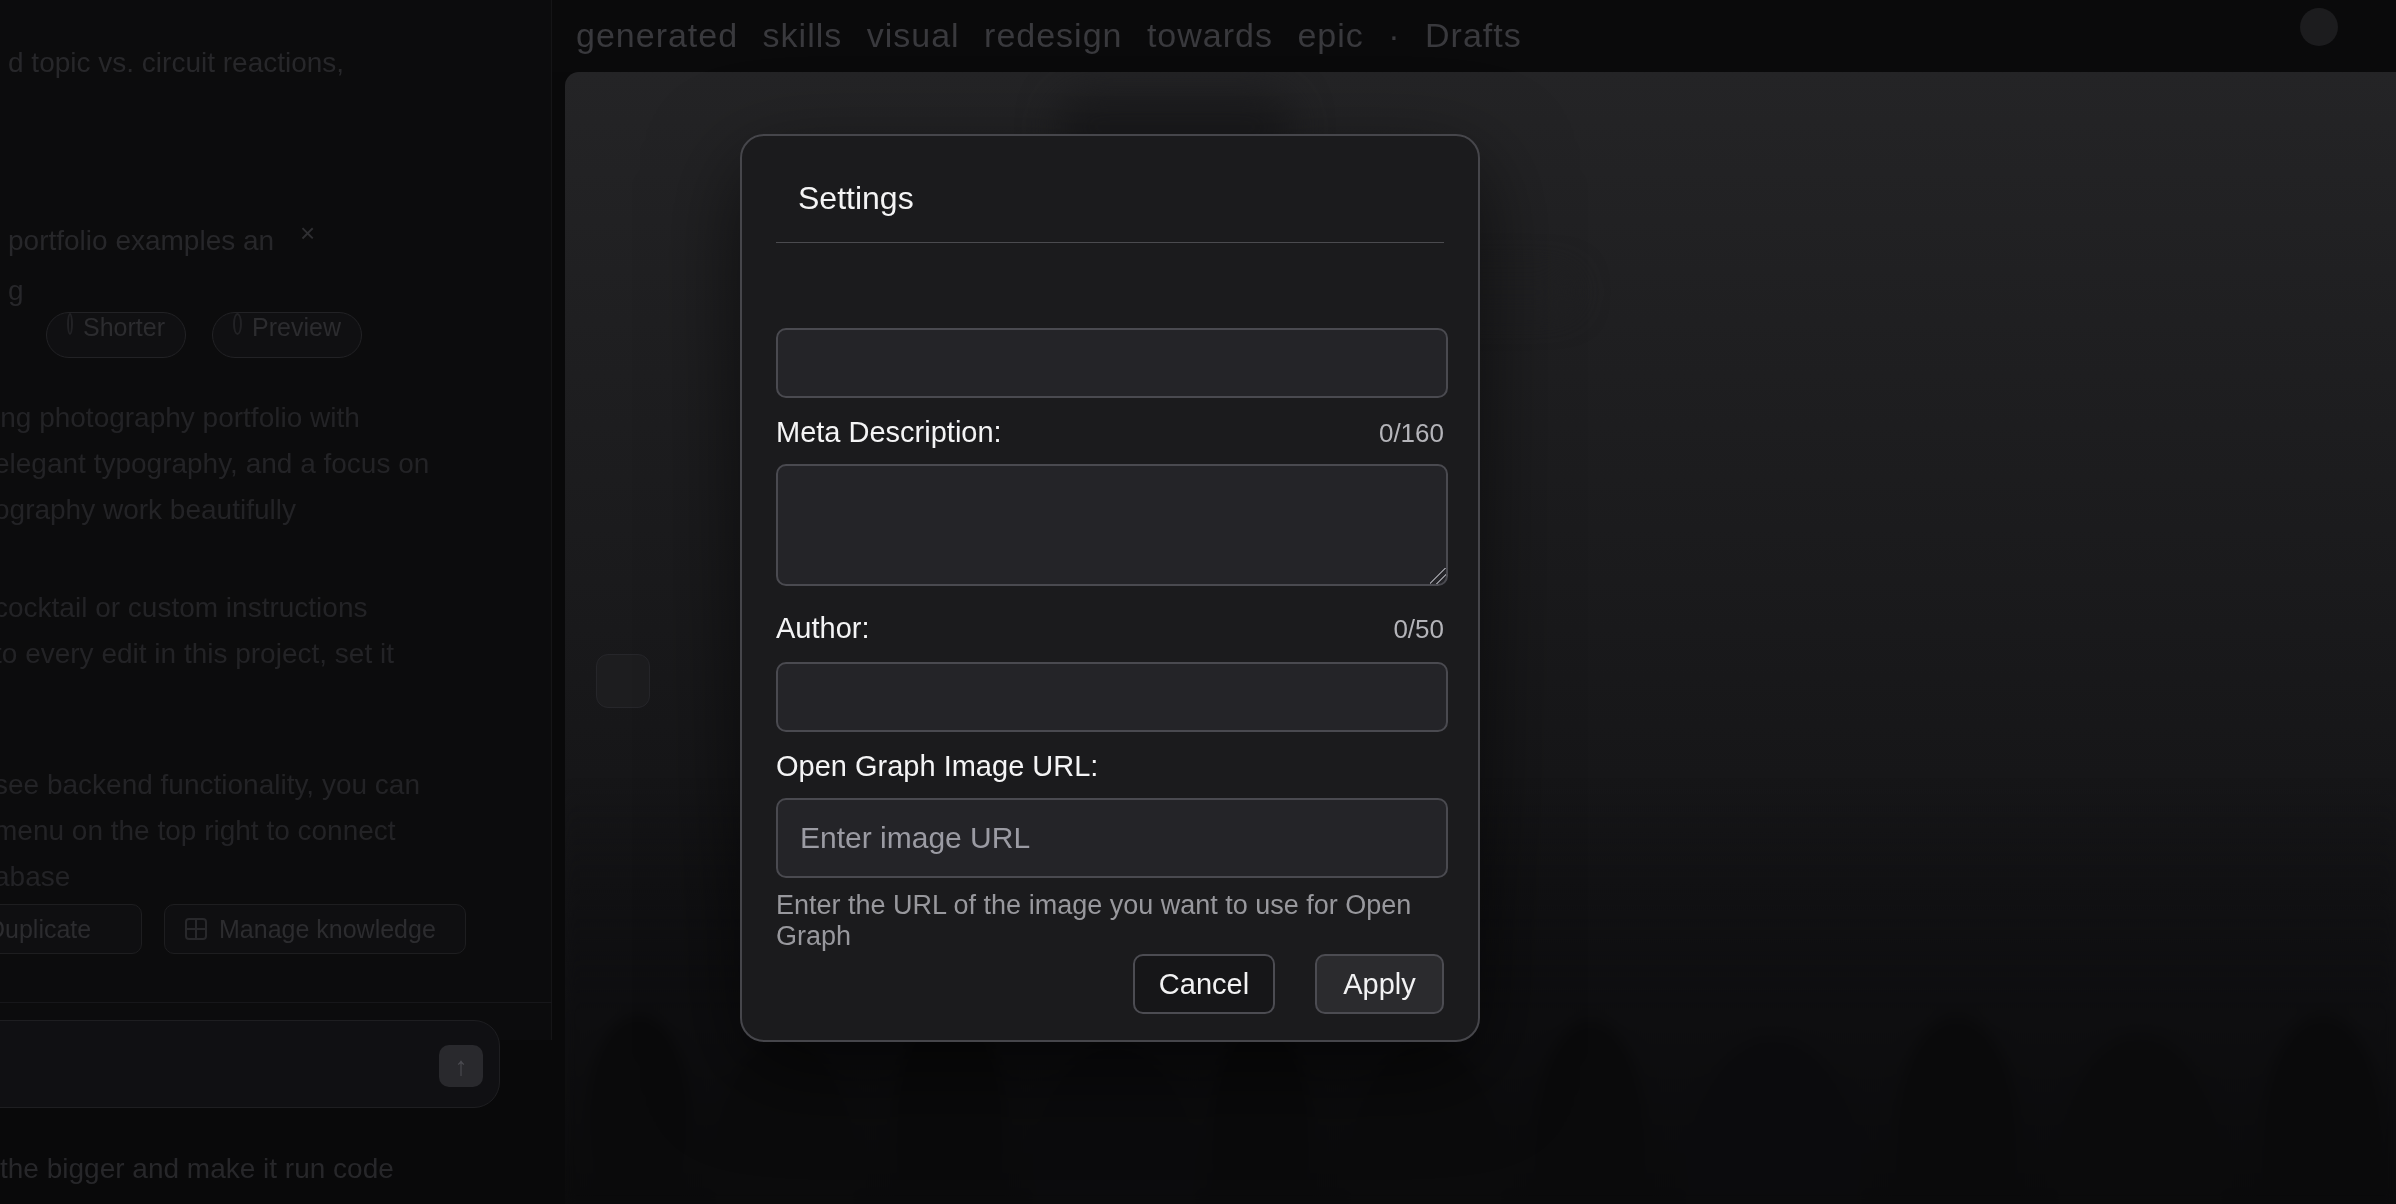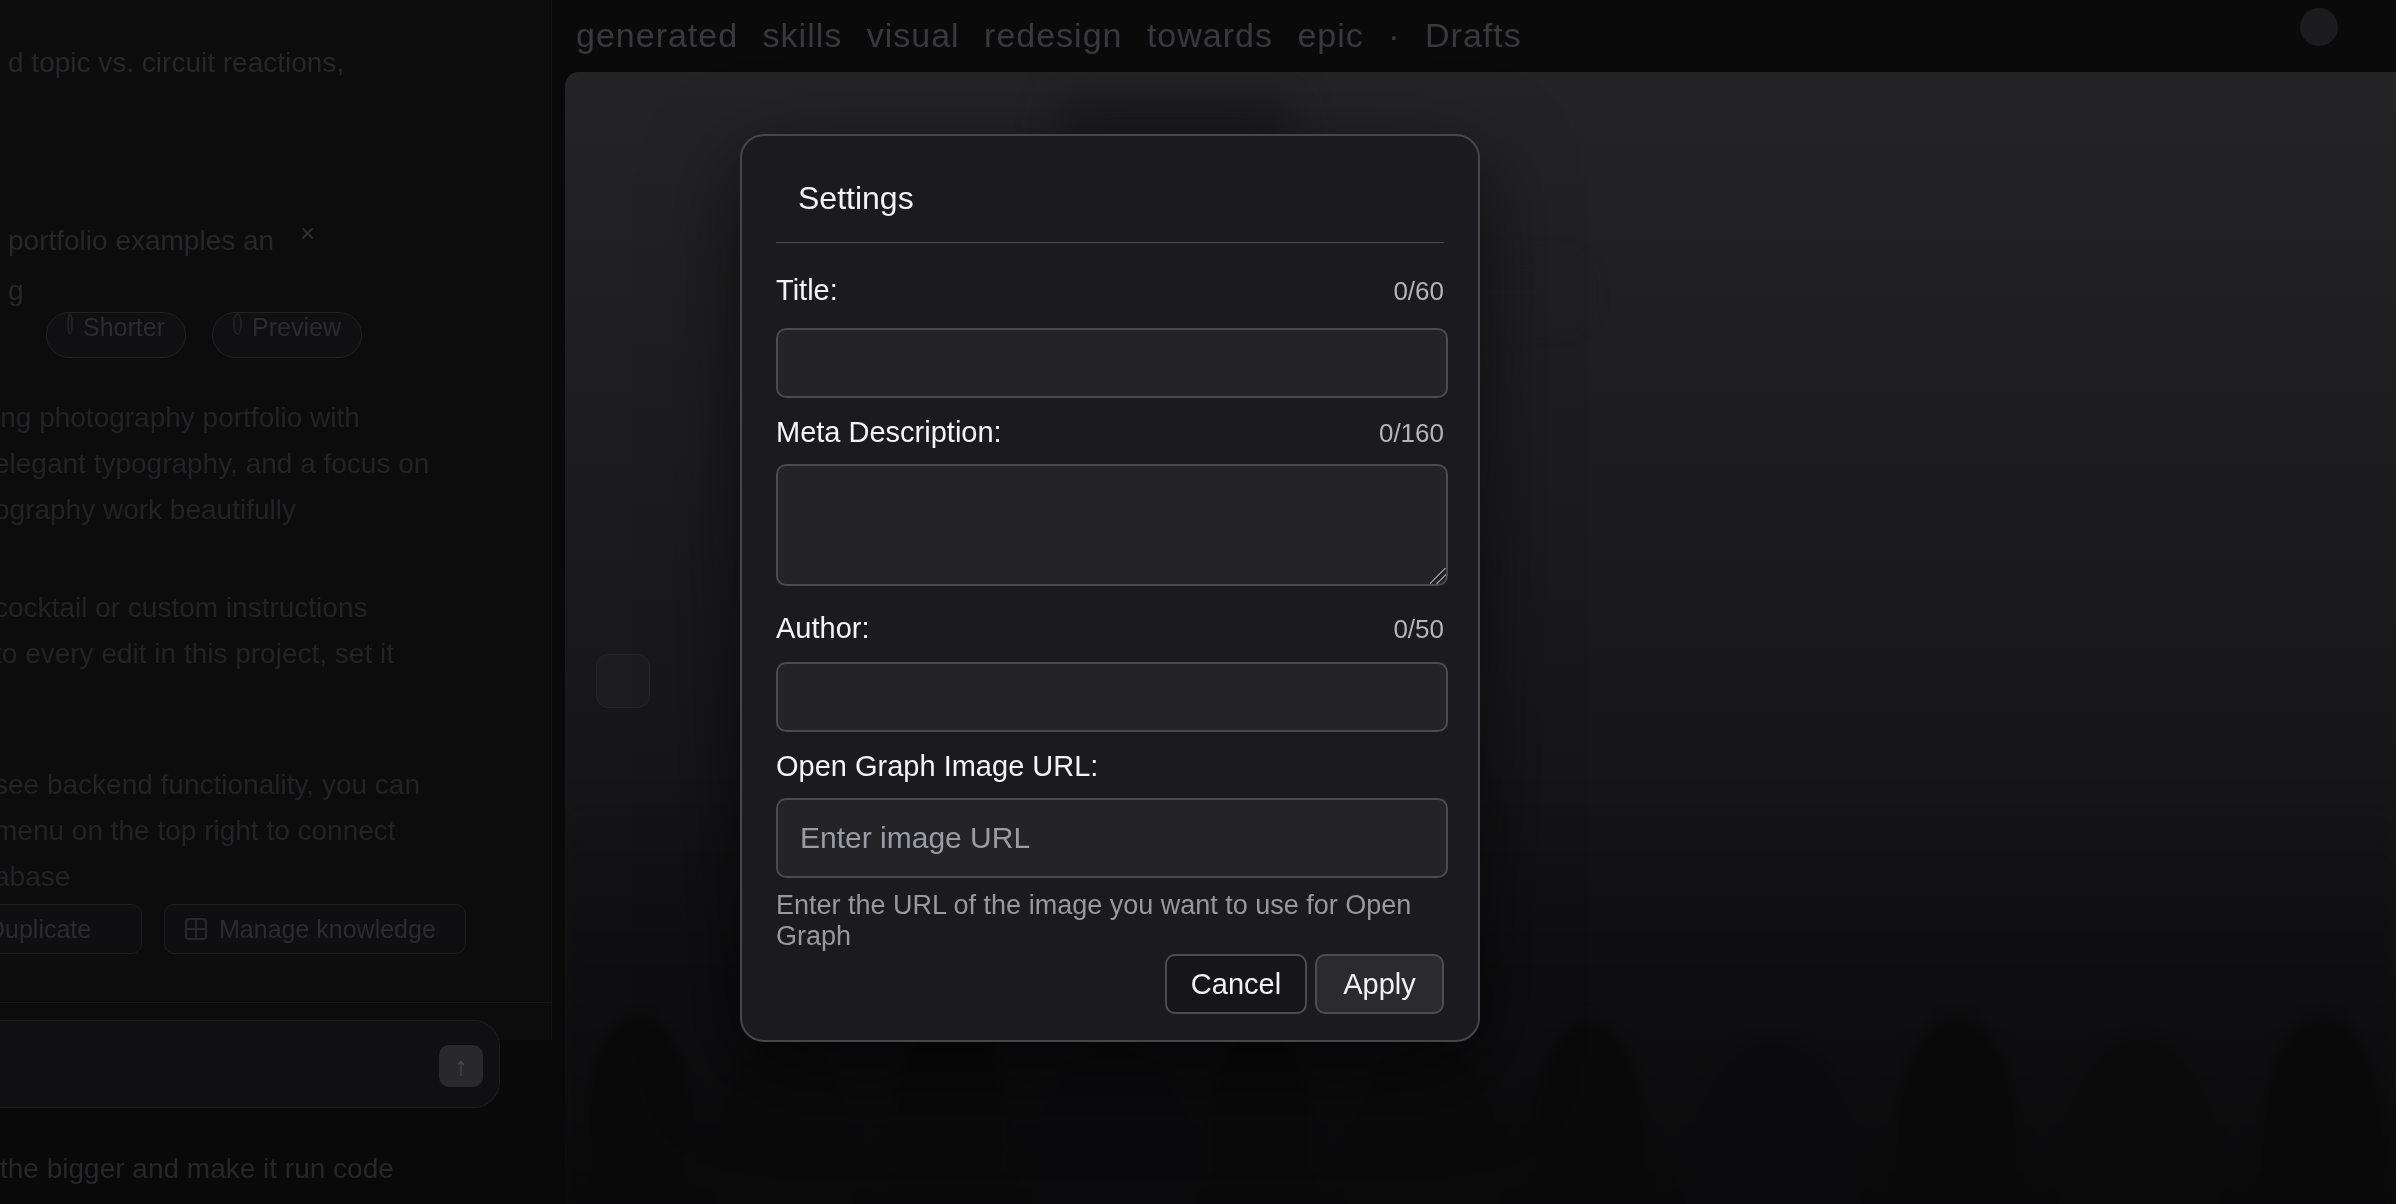--- a/index.html
+++ b/index.html
@@ -109,21 +109,21 @@
   .row-meta{top:280px;}    .ta-meta{top:328px;height:122px;}
   .row-author{top:476px;}  .inp-author{top:526px;height:70px;}
   .row-og{top:614px;}      .inp-og{top:662px;height:80px;}
   .resize-grip{position:absolute;left:688px;top:432px;width:16px;height:16px;pointer-events:none;
     background:linear-gradient(135deg,transparent 45%,#8a8a90 45%,#8a8a90 52%,transparent 52%,transparent 66%,#8a8a90 66%,#8a8a90 73%,transparent 73%);}
   .helper{position:absolute;left:34px;top:754px;font-size:27px;color:var(--helper);}
   .btn-row{position:absolute;right:34px;top:818px;display:flex;gap:8px;}
   .mbtn{height:60px;border-radius:10px;border:2px solid var(--btn-border);font-size:29px;color:#f2f2f3;
         font-family:"Liberation Sans","DejaVu Sans",sans-serif;display:flex;align-items:center;justify-content:center;cursor:pointer;}
   .btn-cancel{width:142px;background:#161618;}
-  .btn-apply{width:129px;background:var(--apply-bg);}
+  .btn-apply{width:129px;background:var(--apply-bg);margin-left:32px;}
 </style>
 </head>
 <body>
 
 <div class="topbar">
   <div class="topbar-tab"></div>
   <div class="breadcrumb">generated  skills  visual  redesign  towards  epic · Drafts</div>
   <div class="topbar-avatar"></div>
 </div>
 
@@ -179,24 +179,20 @@
   <div class="canvas-smudge1"></div>
   <div class="canvas-smudge2"></div>
   <div class="forest"></div>
   <div class="float-btn"></div>
 </div>
 
 <div class="modal">
   <div class="modal-title">Settings</div>
   <div class="modal-divider"></div>
 
-  <div class="frow row-title">
-    <span class="flabel">Title:</span>
-    <span class="fcounter">0/60</span>
-  </div>
   <input class="finput inp-title" value="" style="">
 
   <div class="frow row-meta">
     <span class="flabel">Meta Description:</span>
     <span class="fcounter">0/160</span>
   </div>
   <textarea class="ftextarea ta-meta" style=""></textarea>
   <div class="resize-grip"></div>
 
   <div class="frow row-author">

